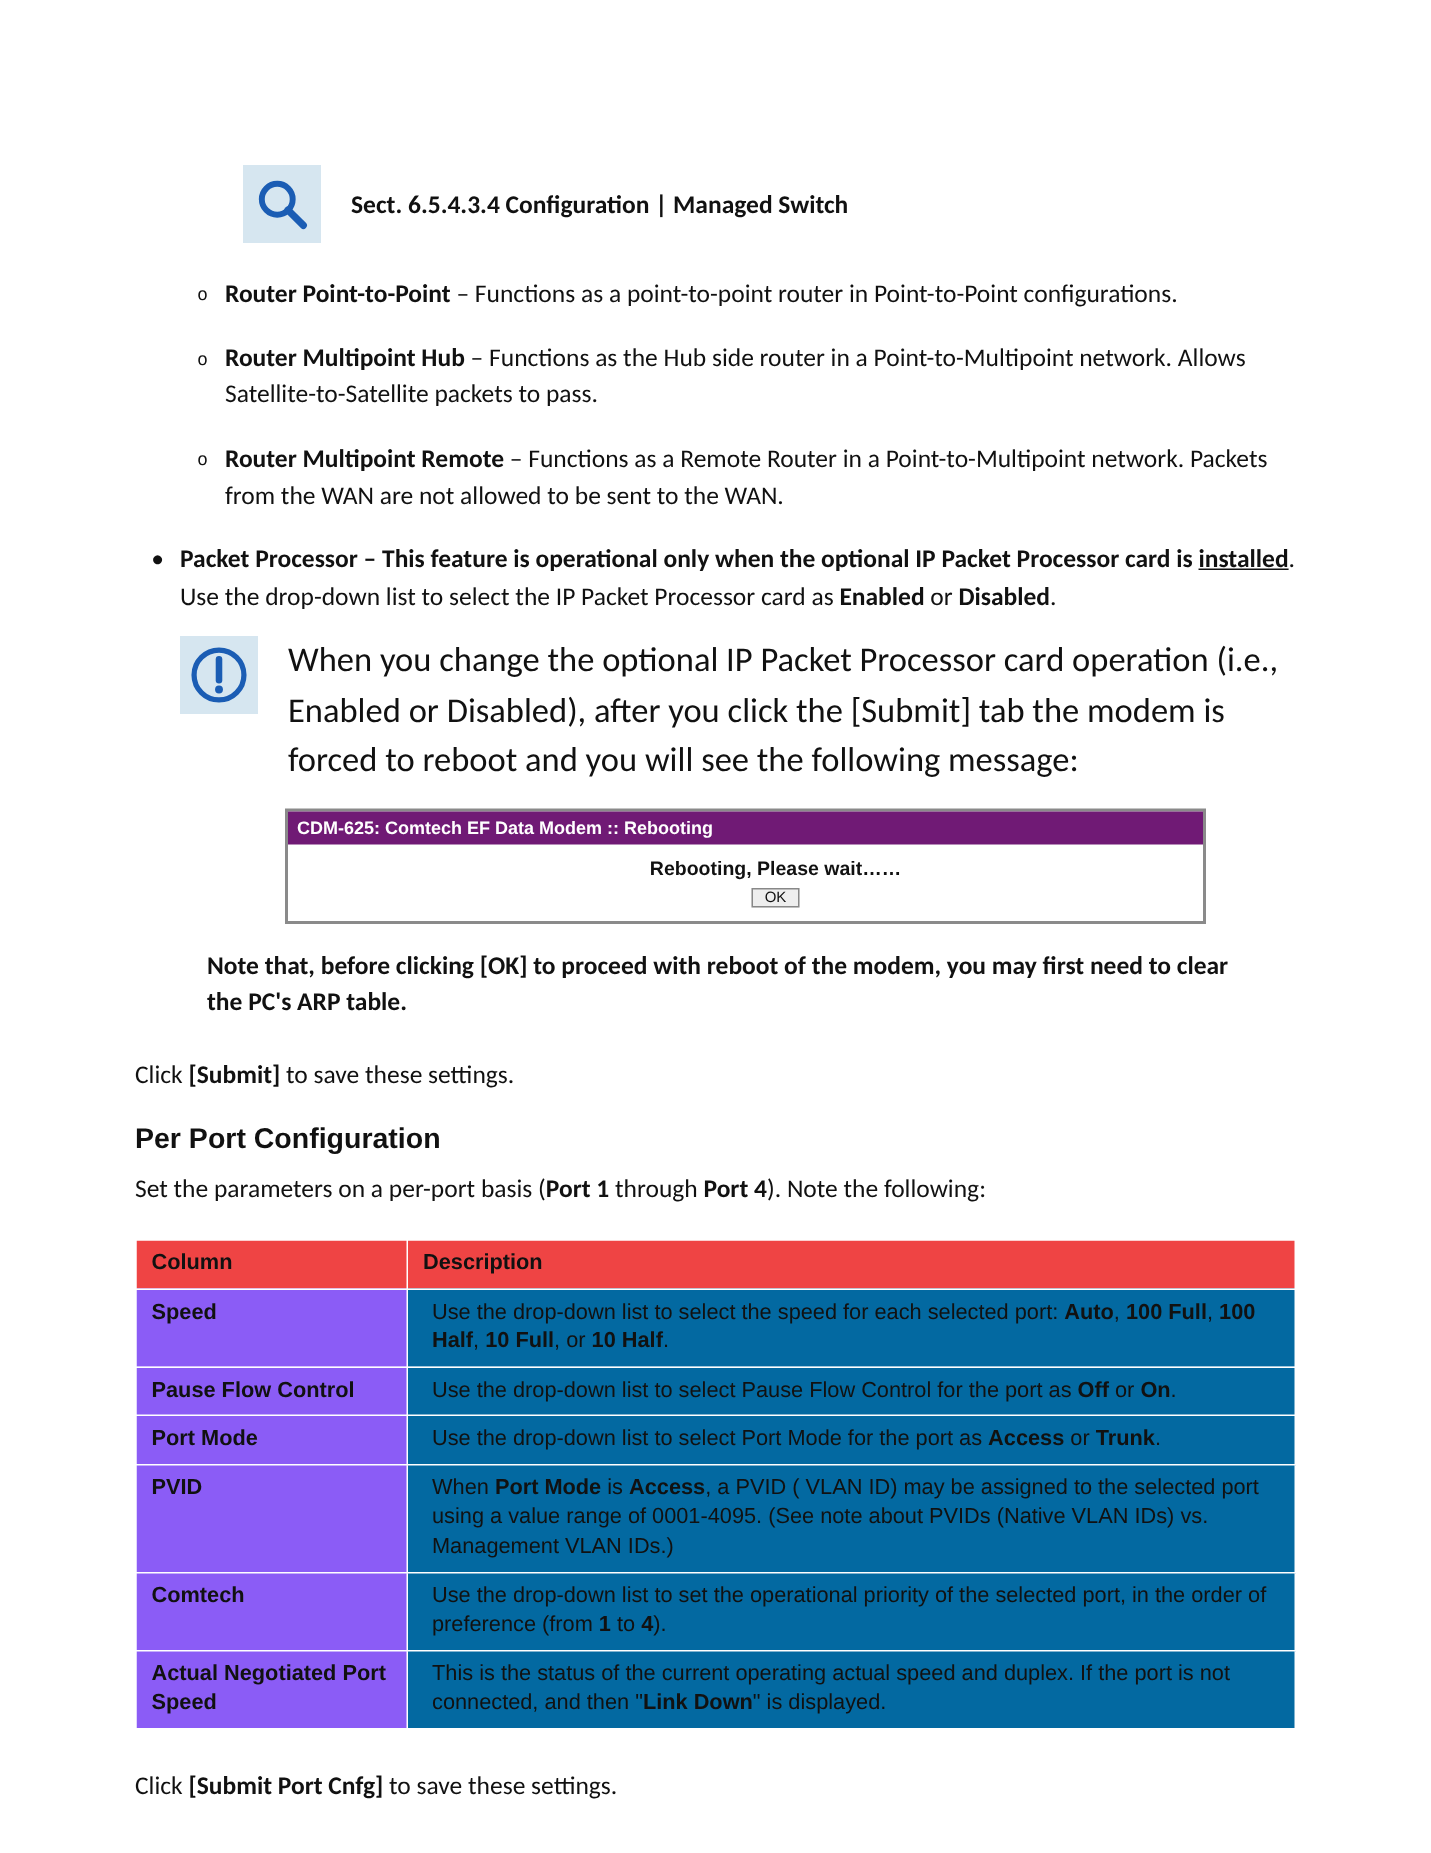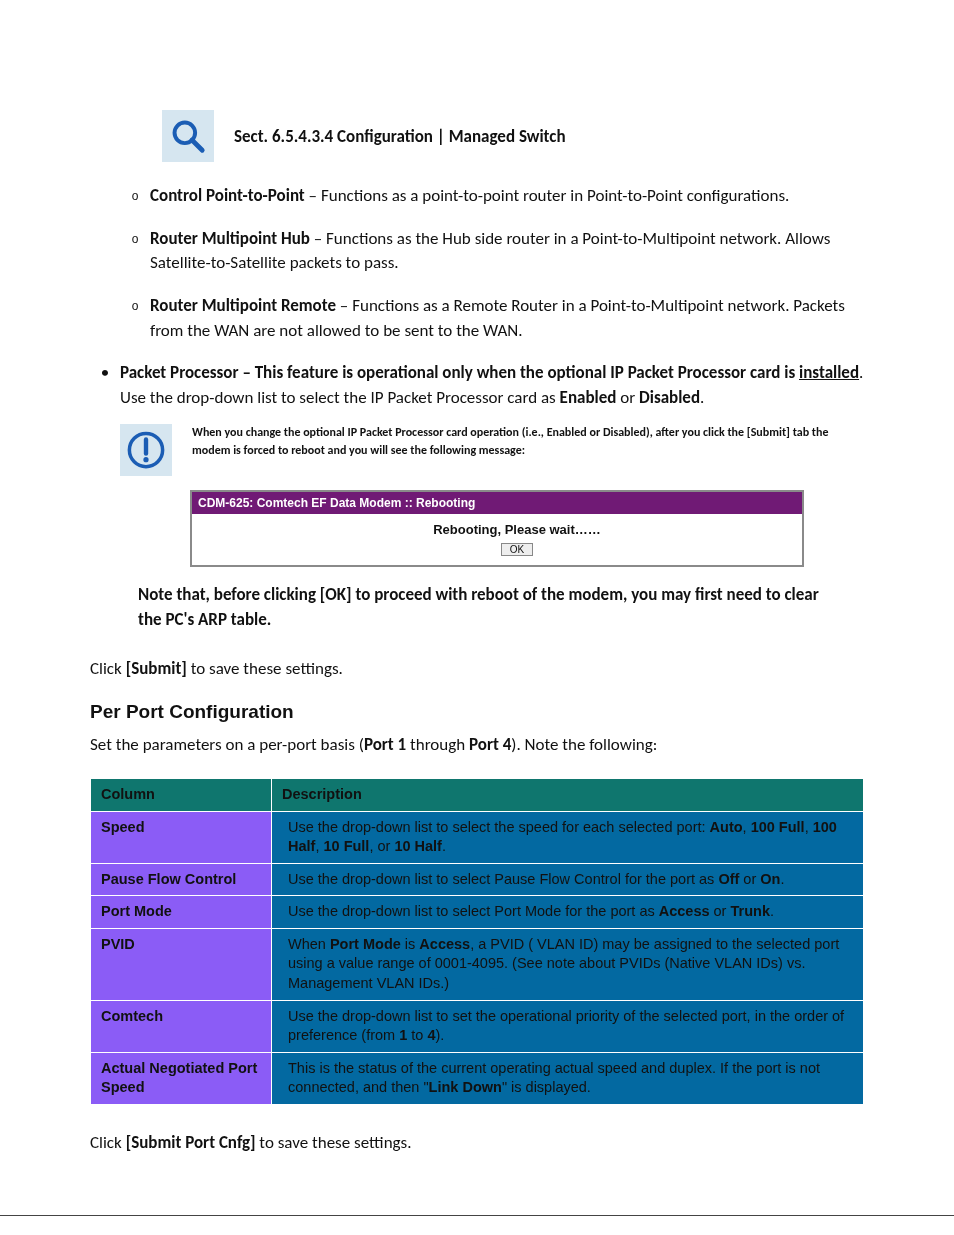--- a/index.html
+++ b/index.html
@@ -39,21 +39,21 @@
   .disc-bullet .body { flex: 1; }
   b { font-weight: 700; }
   u { text-decoration: underline; }
   .alert-row { display: flex; margin-left: 30px; margin-top: 14px; margin-bottom: 14px; }
   .alert-icon {
     width: 52px; height: 52px; background: #d6e6f0; flex-shrink: 0;
     display: flex; align-items: center; justify-content: center;
     margin-right: 20px;
   }
   .alert-icon svg { width: 42px; height: 42px; }
-  .alert-body { flex: 1; font-weight: 700; font-size: 12px; line-height: 1.45; }
+  .alert-body { flex: 1; font-weight: 400; font-size: 23px; line-height: 1.45; }
   .reboot-box {
     margin-left: 100px; margin-right: 60px; margin-top: 10px; margin-bottom: 16px;
     border: 2px solid #8a8a8a;
   }
   .reboot-title {
     background: #701a75; color: #fff; font-weight: 700;
     font-family: Arial, sans-serif; font-size: 12px;
     padding: 4px 6px;
   }
   .reboot-body {
@@ -77,42 +77,42 @@
   }
   table.desc {
     border-collapse: collapse; width: 100%;
     font-family: Arial, Helvetica, sans-serif; font-size: 14.5px;
     margin-bottom: 26px;
   }
   table.desc th, table.desc td {
     border: 1px solid #fff; padding: 6px 10px; text-align: left; vertical-align: top;
     line-height: 1.35;
   }
-  table.desc th { background: #0f766e; font-weight: 700; }
+  table.desc th { background: #ef4444; font-weight: 700; }
   table.desc td.k { background: #8b5cf6; font-weight: 700; width: 160px; }
   table.desc td.v { background: #0369a1; padding-left: 16px; }
 </style>
 </head>
 <body>
 
 <div class="page">
 
   <div class="sect-row">
     <div class="mag-icon">
       <svg viewBox="0 0 48 48">
         <circle cx="20" cy="20" r="13" fill="none" stroke="#1b5db4" stroke-width="5"></circle>
         <line x1="29" y1="29" x2="42" y2="42" stroke="#1b5db4" stroke-width="6" stroke-linecap="round"></line>
       </svg>
     </div>
     <div class="sect-title">Sect. 6.5.4.3.4 Configuration | Managed Switch</div>
   </div>
 
   <div class="circ-bullet">
     <div class="sym">o</div>
-    <div class="body"><b>Control Point-to-Point</b><span> – Functions as a point-to-point router in Point-to-Point configurations.</span></div>
+    <div class="body"><b>Router Point-to-Point</b><span> – Functions as a point-to-point router in Point-to-Point configurations.</span></div>
   </div>
 
   <div class="circ-bullet">
     <div class="sym">o</div>
     <div class="body"><b>Router Multipoint Hub</b><span> – Functions as the Hub side router in a Point-to-Multipoint network. Allows Satellite-to-Satellite packets to pass.</span></div>
   </div>
 
   <div class="circ-bullet">
     <div class="sym">o</div>
     <div class="body"><b>Router Multipoint Remote</b><span> – Functions as a Remote Router in a Point-to-Multipoint network. Packets from the WAN are not allowed to be sent to the WAN.</span></div>

